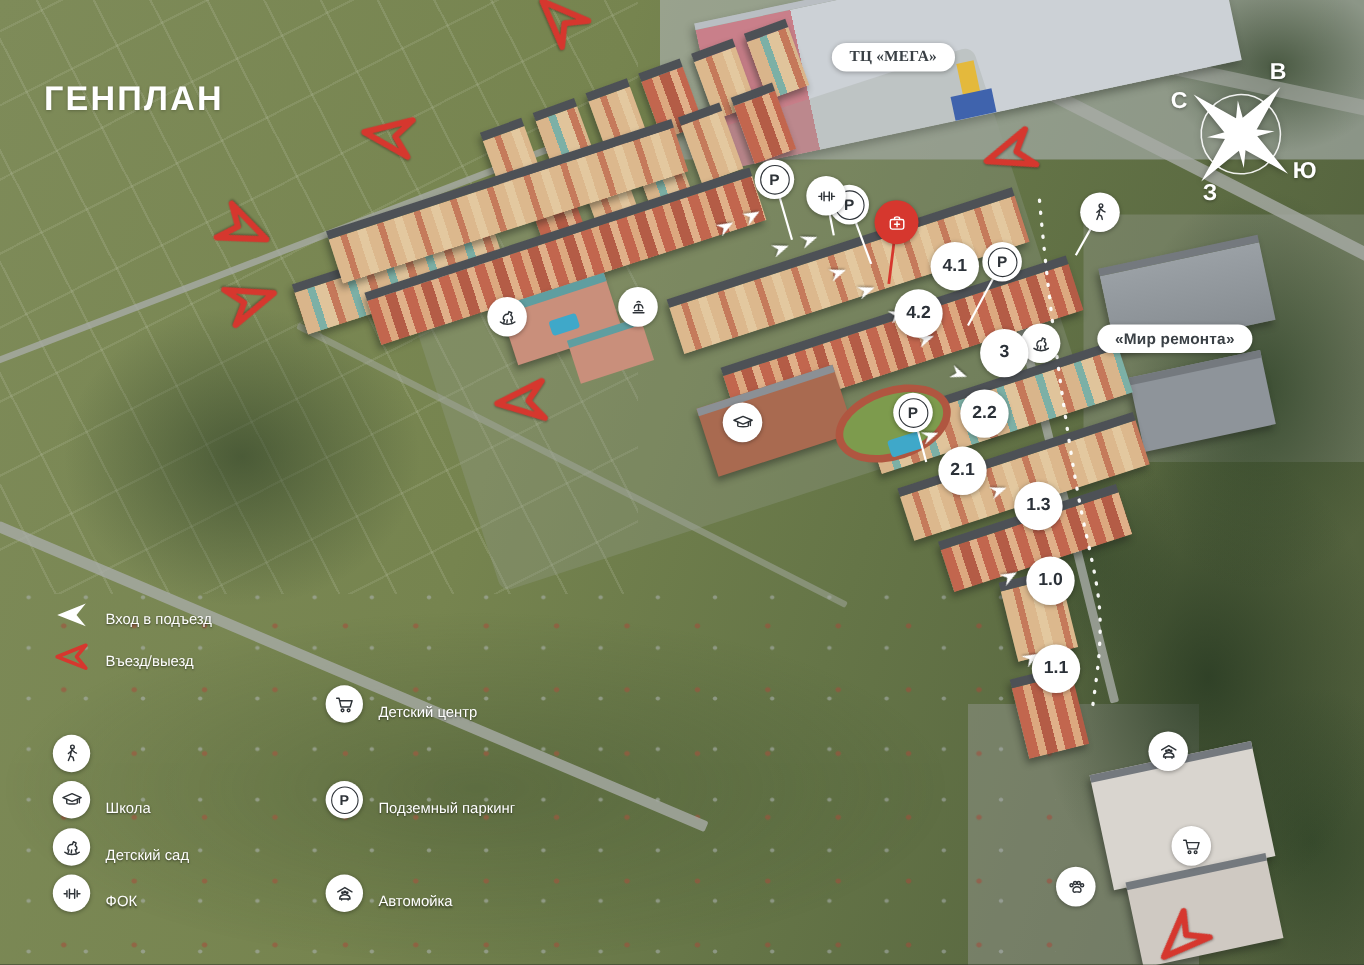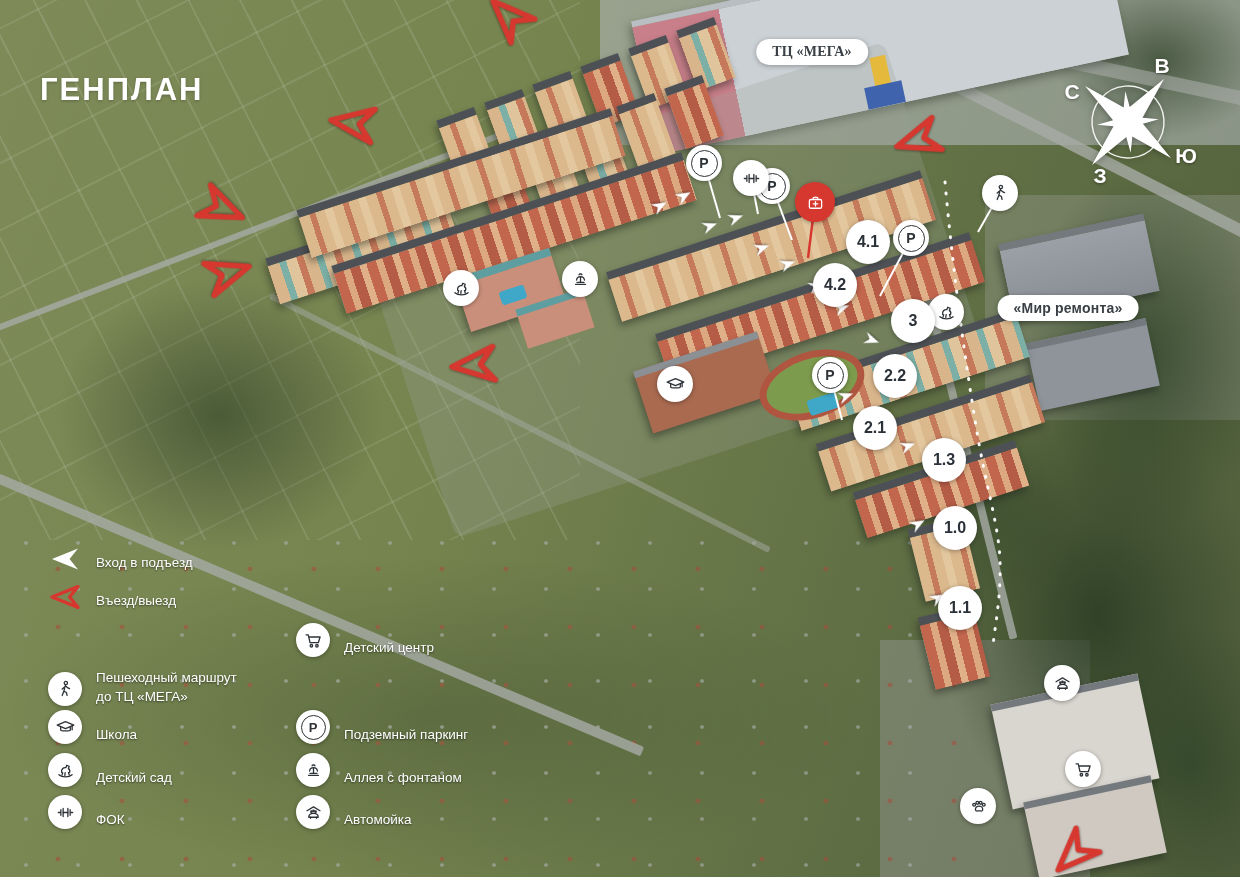--- a/index.html
+++ b/index.html
@@ -387,24 +387,20 @@
         <use href="#i-dart" class="dartr"></use>
       </svg>
     <div class="ltxt">Въезд/выезд</div>
   </div>
   <div class="lrow" style="left:48px;top:668px;">
     <span class="lico">
         <svg class="ic">
           <use href="#i-walk"></use>
         </svg>
       </span>
-    <div class="ltxt">
-        <div>Пешеходный маршрут</div>
-        <div>до ТЦ «МЕГА»</div>
-      </div>
   </div>
   <div class="lrow" style="left:48px;top:710px;">
     <span class="lico">
         <svg class="ic">
           <use href="#i-grad"></use>
         </svg>
       </span>
     <div class="ltxt">Школа</div>
   </div>
   <div class="lrow" style="left:48px;top:753px;">
@@ -431,28 +427,20 @@
         </svg>
       </span>
     <div class="ltxt">Детский центр</div>
   </div>
   <div class="lrow" style="left:296px;top:710px;">
     <span class="lico">
         <span class="pring" style="width:23px;height:23px;font-size:13px;">P</span>
       </span>
     <div class="ltxt">Подземный паркинг</div>
   </div>
-  <div class="lrow" style="left:296px;top:753px;">
-    <span class="lico">
-        <svg class="ic">
-          <use href="#i-fount"></use>
-        </svg>
-      </span>
-    <div class="ltxt">Аллея с фонтаном</div>
-  </div>
   <div class="lrow" style="left:296px;top:795px;">
     <span class="lico">
         <svg class="ic">
           <use href="#i-wash"></use>
         </svg>
       </span>
     <div class="ltxt">Автомойка</div>
   </div>
 
 </div>

